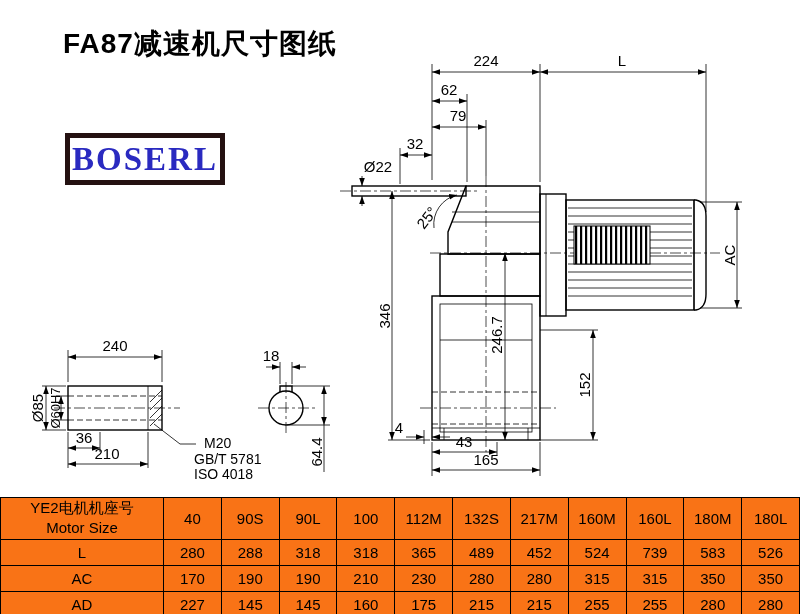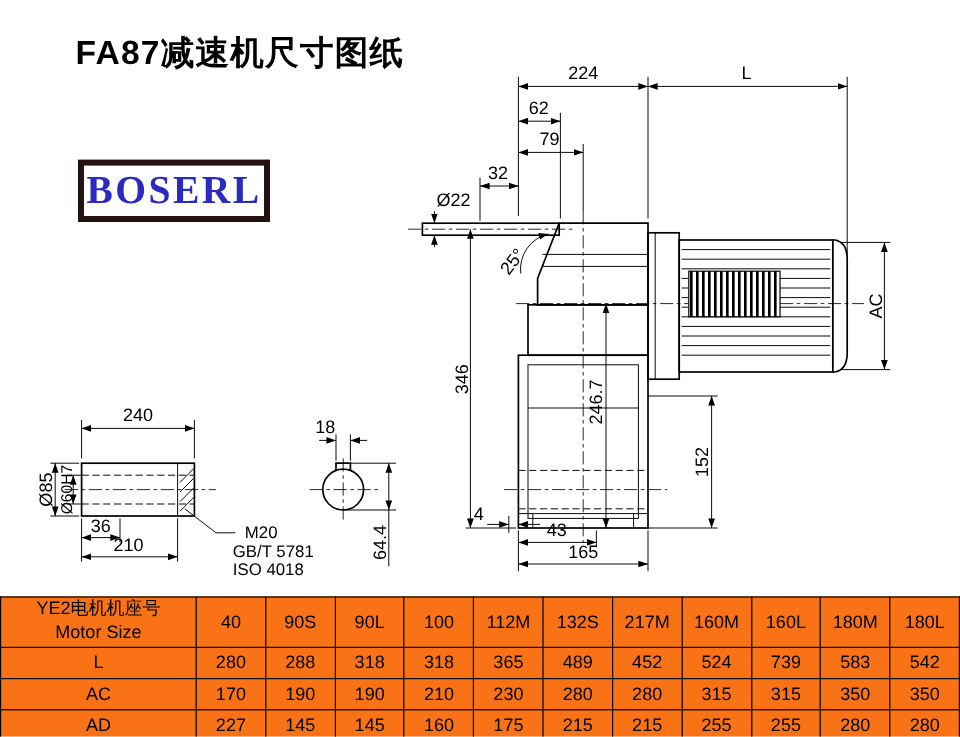--- a/index.html
+++ b/index.html
@@ -251,21 +251,21 @@
       <td>280</td>
       <td>288</td>
       <td>318</td>
       <td>318</td>
       <td>365</td>
       <td>489</td>
       <td>452</td>
       <td>524</td>
       <td>739</td>
       <td>583</td>
-      <td>542</td>
+      <td>526</td>
     </tr>
     <tr class="datarow">
       <th>AC</th>
       <td>170</td>
       <td>190</td>
       <td>190</td>
       <td>210</td>
       <td>230</td>
       <td>280</td>
       <td>280</td>

